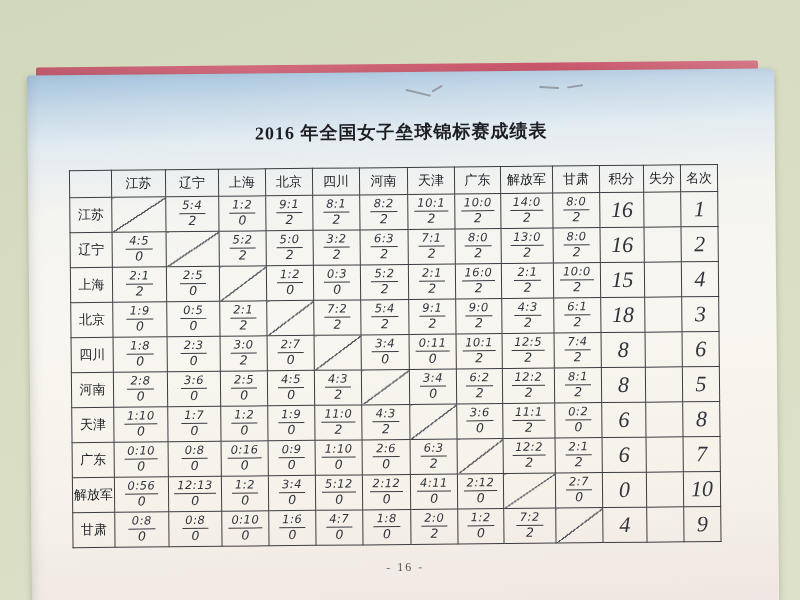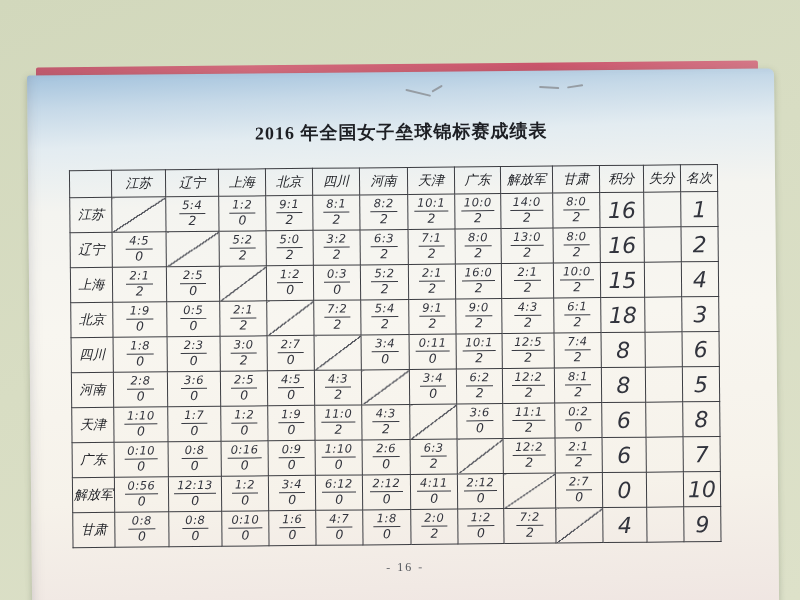--- a/index.html
+++ b/index.html
@@ -40,37 +40,36 @@
     background:transparent;
   }
   .score-table th,.score-table td{
     border:1.3px solid #3c3d42;
     padding:0;margin:0;text-align:center;vertical-align:middle;
     overflow:hidden;
   }
   .score-table th{
     font-weight:normal;font-size:13px;color:#202227;
     height:26px;
-    font-style:italic;
   }
   .score-table td{height:34px;}
   th.rowlab{font-size:13px;color:#202227;}
   
   .hw{font-family:"DejaVu Sans", sans-serif;font-style:italic;color:#32343d;}
   .frac{display:inline-block;line-height:1;}
   .frac .top{
     display:block;font-size:11.5px;letter-spacing:0.5px;
     border-bottom:1.6px solid #3a3c44;padding:1px 3px 1px 3px;
   }
   .frac .bot{display:block;font-size:12.5px;padding-top:1px;}
   td.diag{
     background:linear-gradient(to bottom right,
       transparent 48.8%, #52545c 48.8%, #52545c 51.2%, transparent 51.2%);
   }
-  td.bignum .hw{font-size:22px;}
+  td.bignum .hw{font-size:22px;font-family:Liberation Serif, serif;}
   .page-num{
     position:absolute;left:0;right:0;top:488px;text-align:center;
     font-size:12px;color:#4e5258;letter-spacing:2px;
   }
 </style>
 </head>
 <body>
 
 <div class="scene">
   <div class="red-edge"></div>
@@ -241,21 +240,21 @@
             <td class="bignum"><span class="hw">6</span></td>
             <td><span class="hw"></span></td>
             <td class="bignum"><span class="hw">7</span></td>
           </tr>
           <tr>
             <th class="rowlab">解放军</th>
             <td><span class="frac hw"><span class="top">0:56</span><span class="bot">0</span></span></td>
             <td><span class="frac hw"><span class="top">12:13</span><span class="bot">0</span></span></td>
             <td><span class="frac hw"><span class="top">1:2</span><span class="bot">0</span></span></td>
             <td><span class="frac hw"><span class="top">3:4</span><span class="bot">0</span></span></td>
-            <td><span class="frac hw"><span class="top">6:12</span><span class="bot">0</span></span></td>
+            <td><span class="frac hw"><span class="top">5:12</span><span class="bot">0</span></span></td>
             <td><span class="frac hw"><span class="top">2:12</span><span class="bot">0</span></span></td>
             <td><span class="frac hw"><span class="top">4:11</span><span class="bot">0</span></span></td>
             <td><span class="frac hw"><span class="top">2:12</span><span class="bot">0</span></span></td>
             <td class="diag"></td>
             <td><span class="frac hw"><span class="top">2:7</span><span class="bot">0</span></span></td>
             <td class="bignum"><span class="hw">0</span></td>
             <td><span class="hw"></span></td>
             <td class="bignum"><span class="hw">10</span></td>
           </tr>
           <tr>

